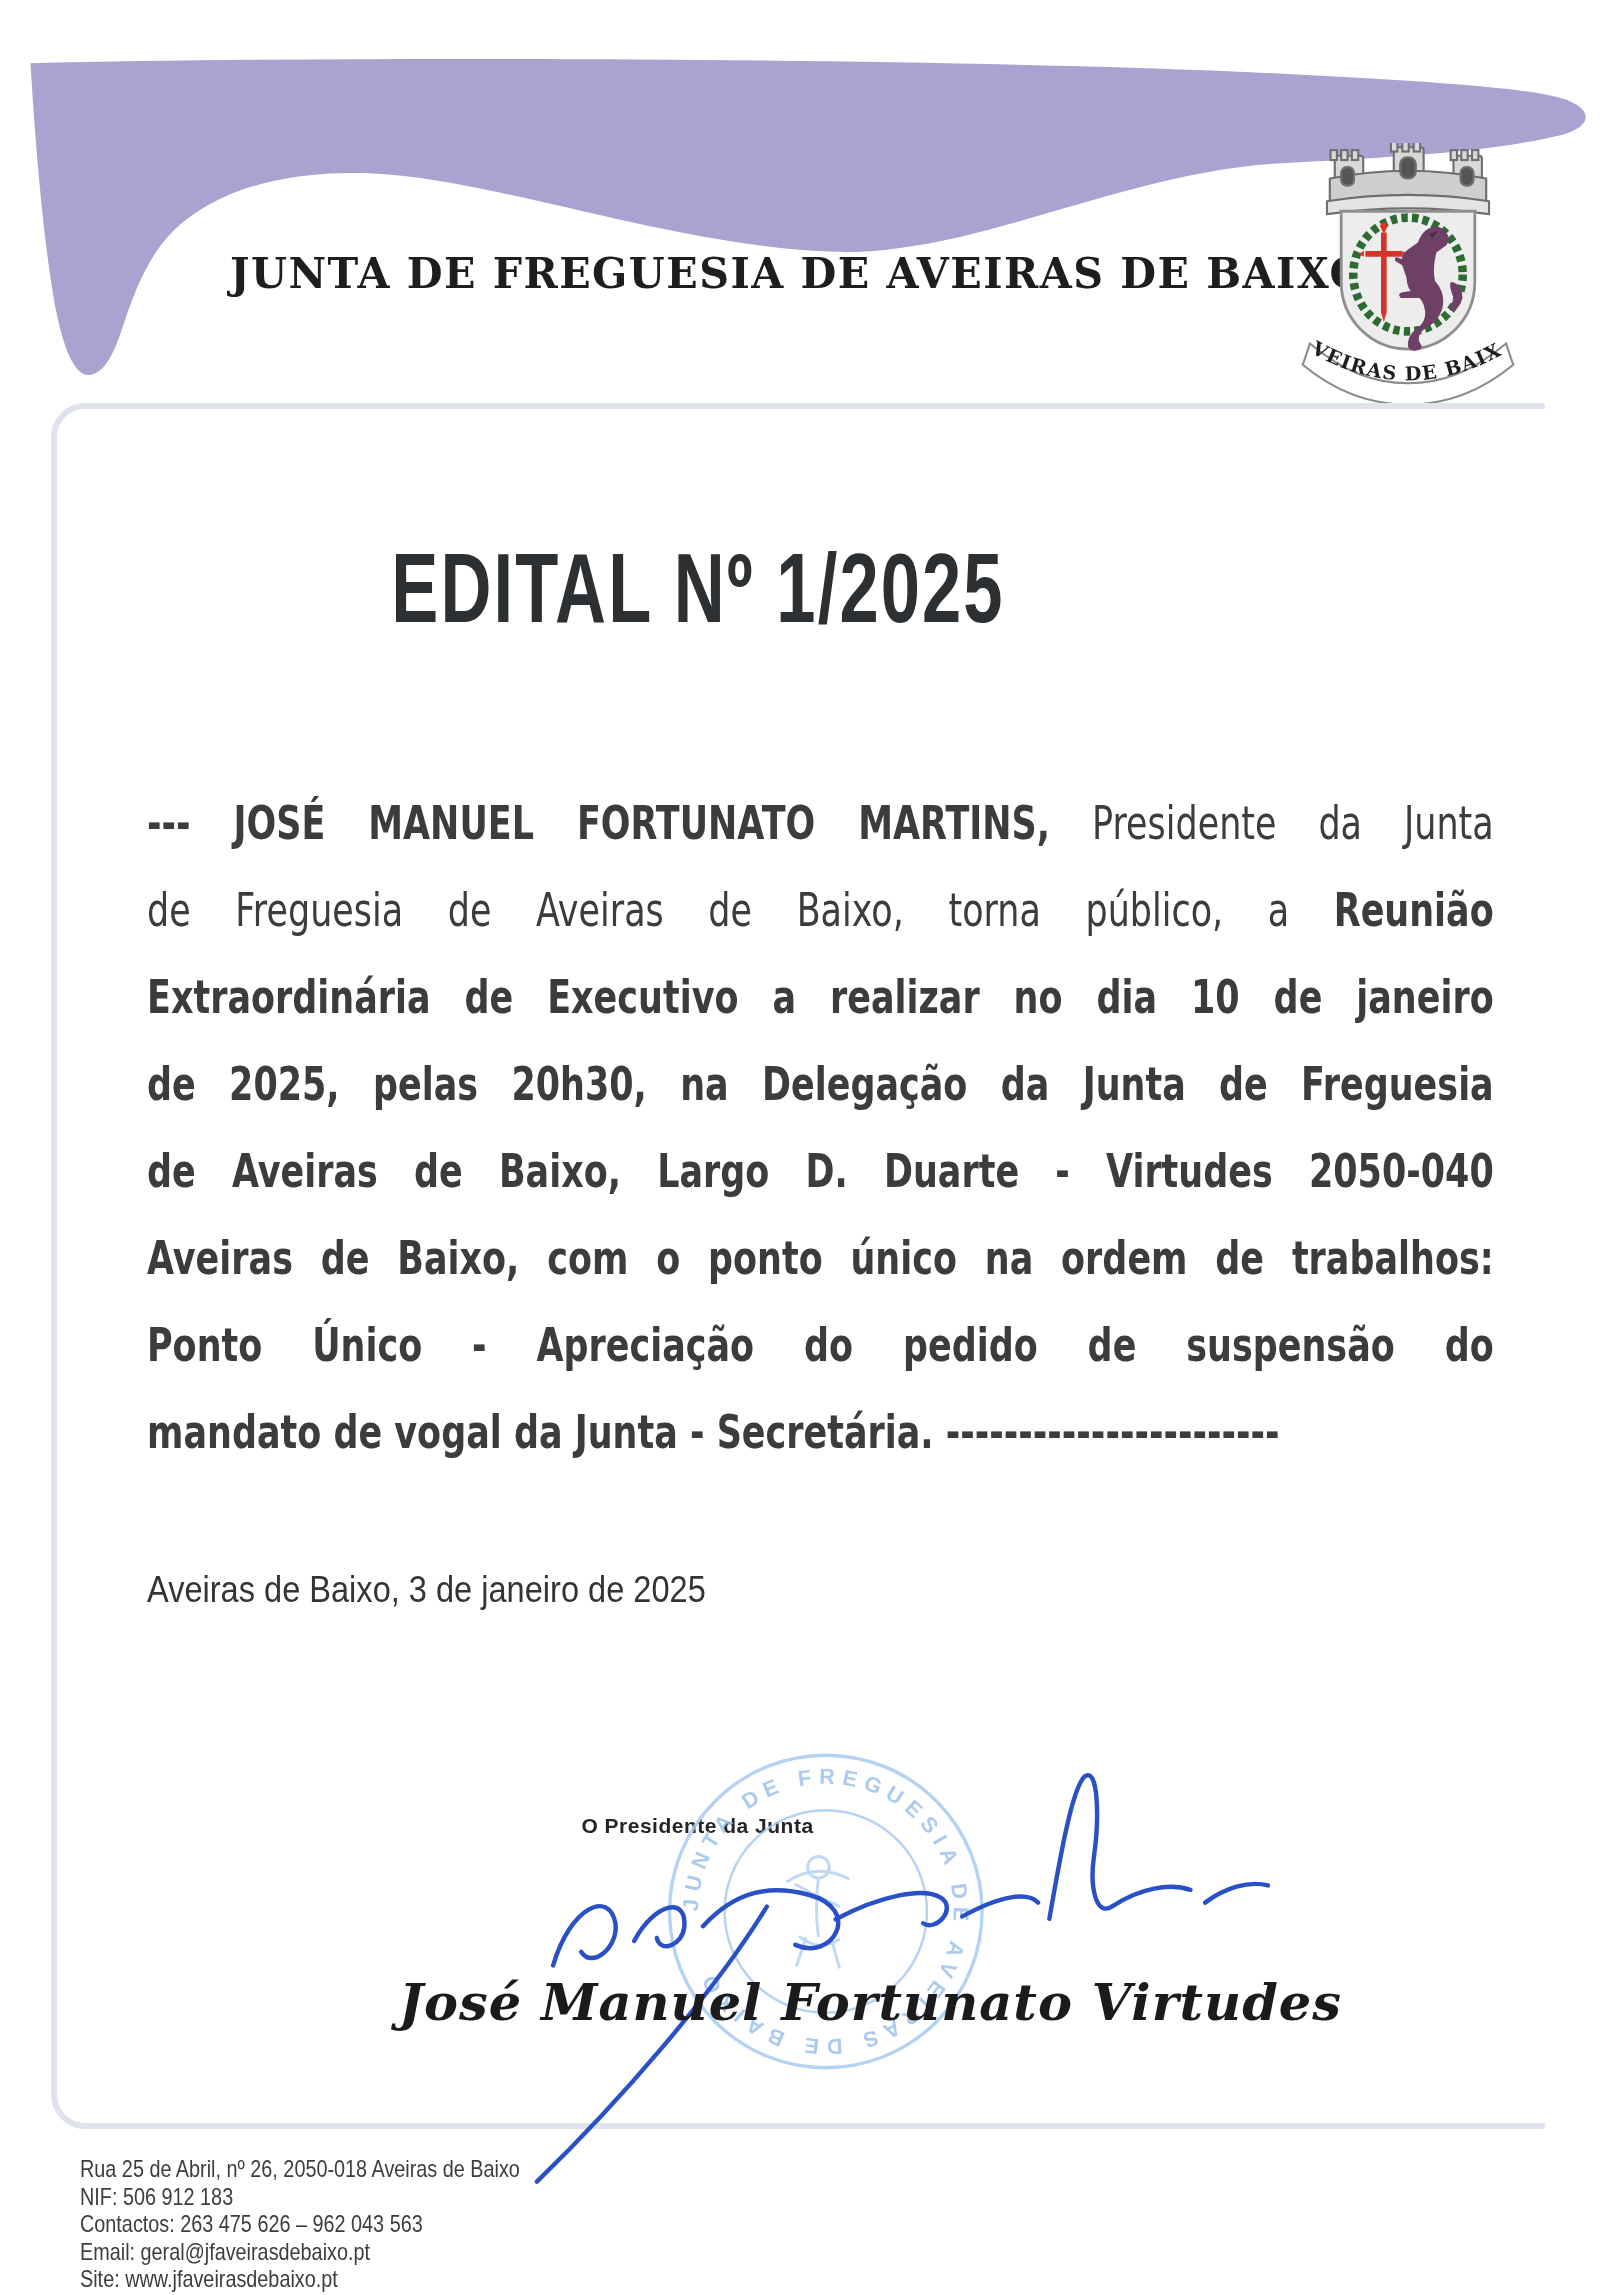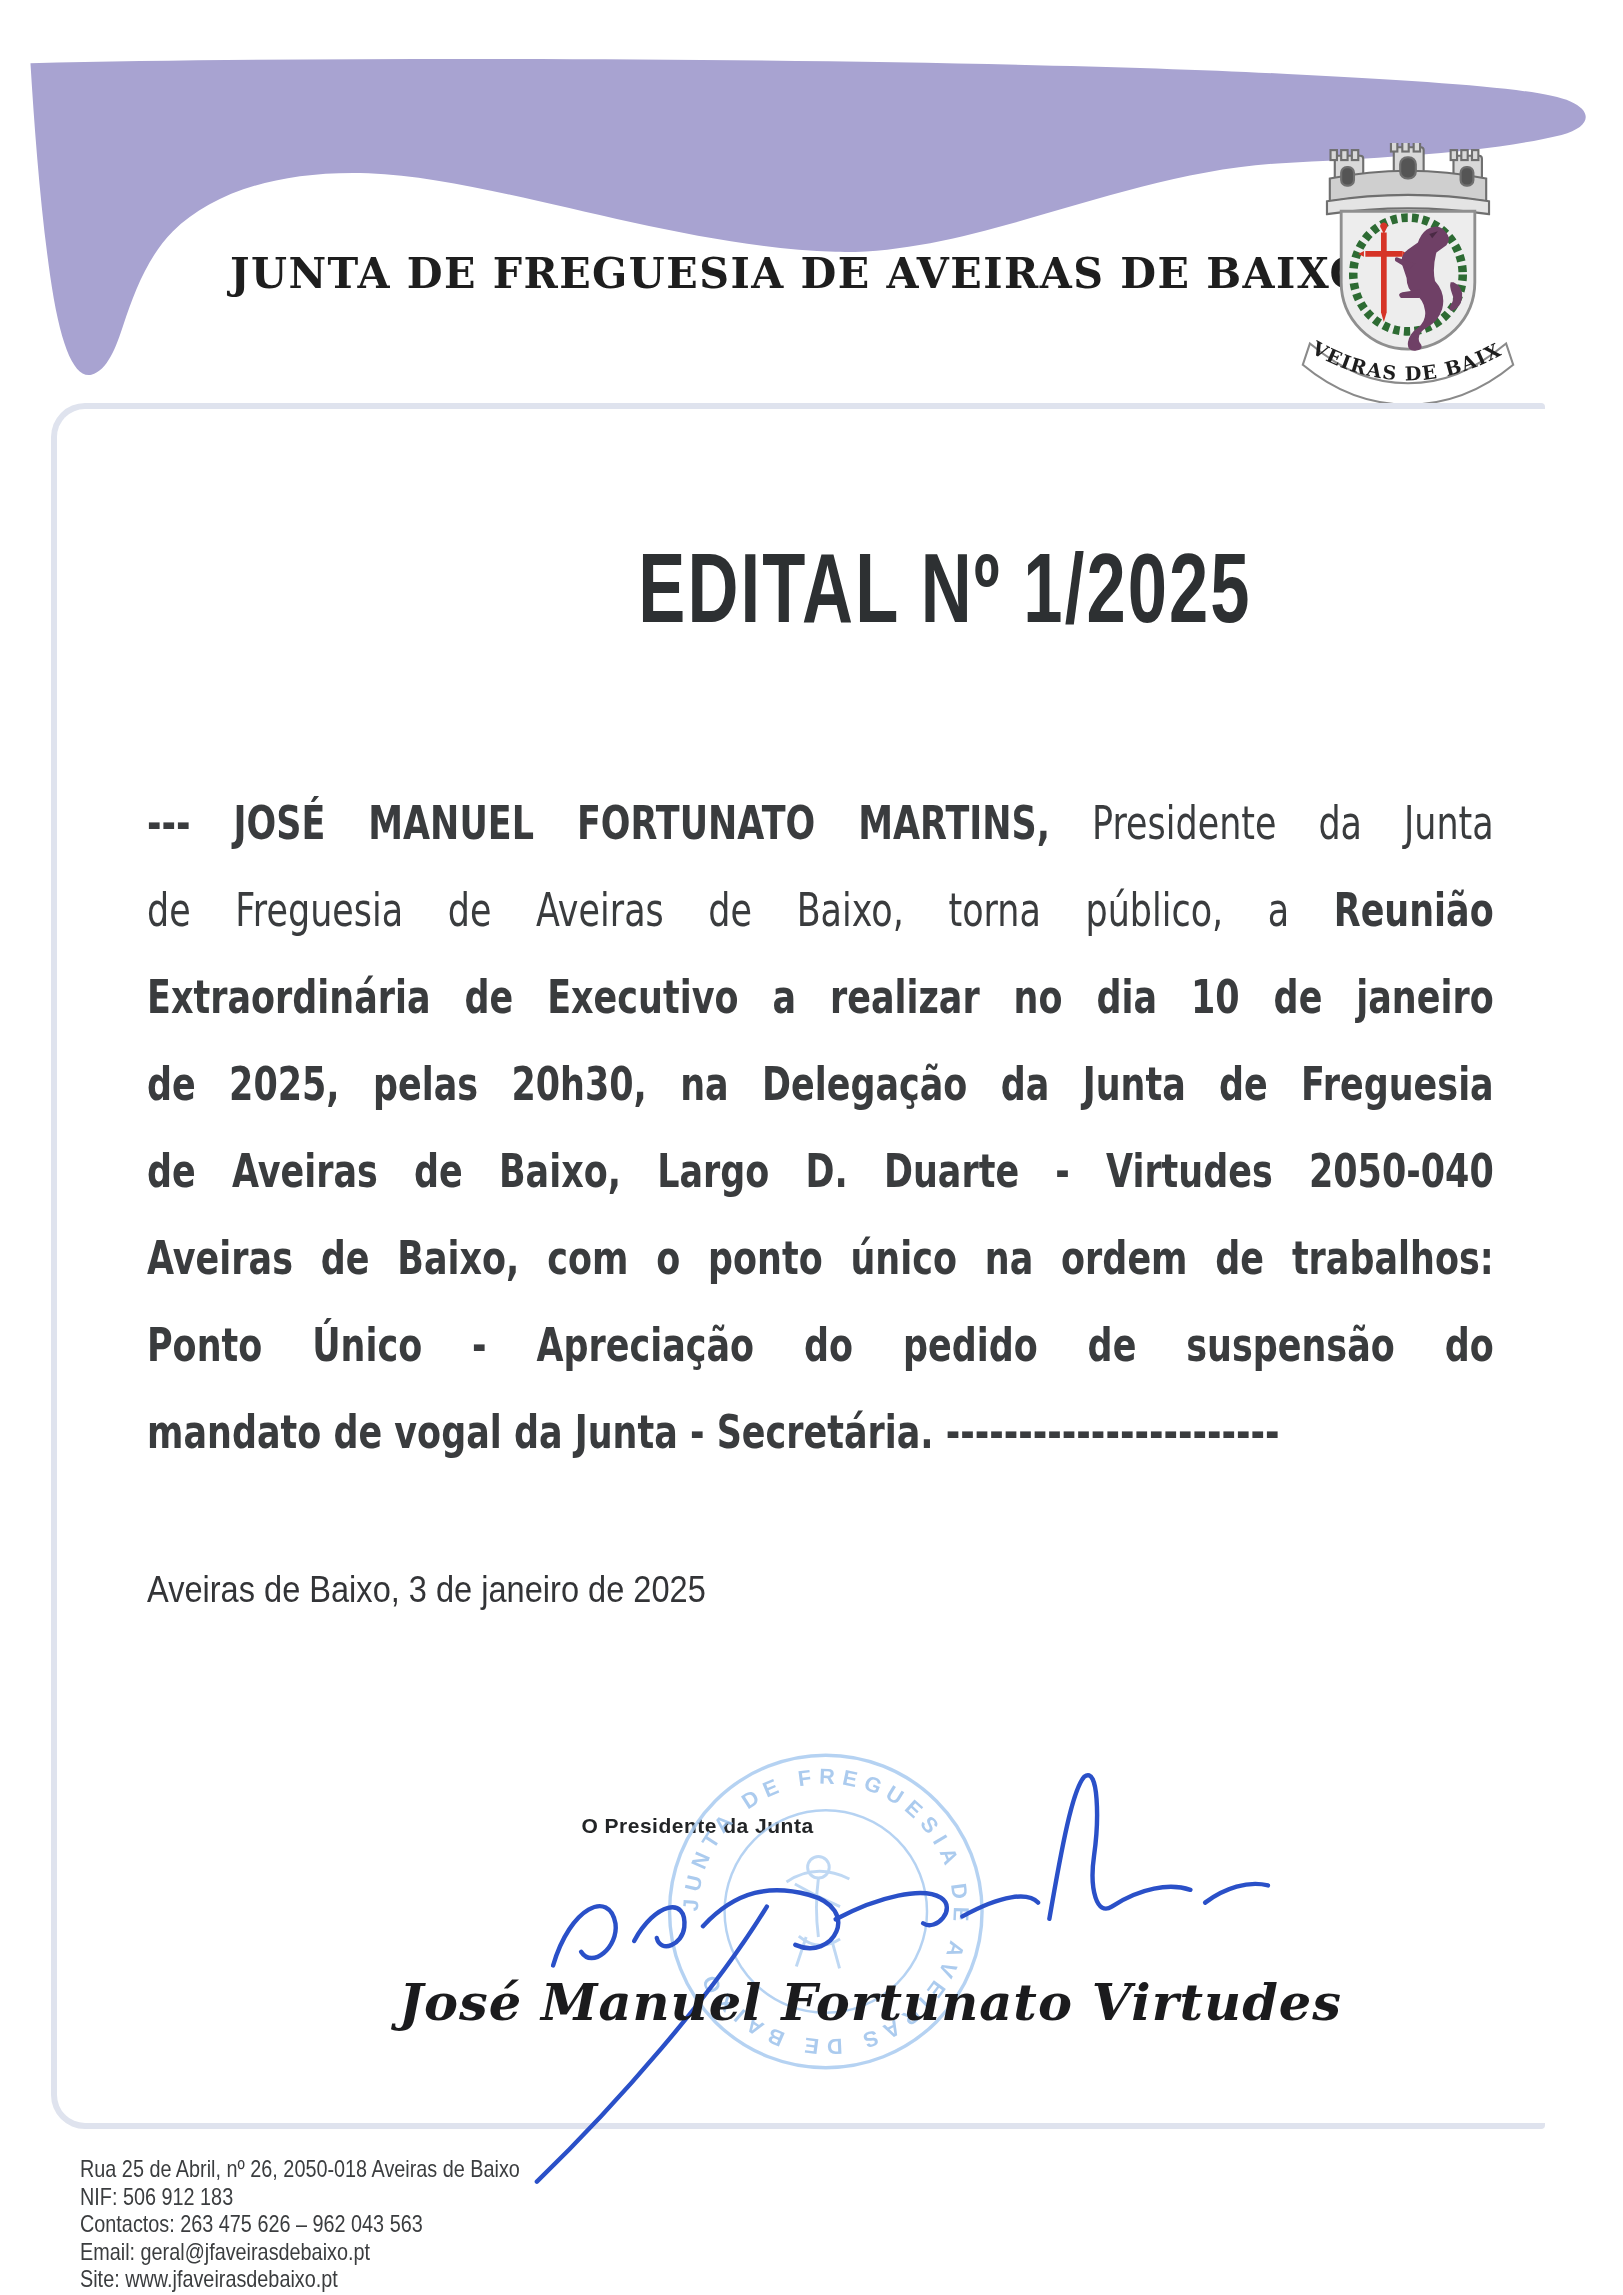--- a/index.html
+++ b/index.html
@@ -16,21 +16,21 @@
     white-space:nowrap;transform:scaleX(.96);transform-origin:left top;
   }
   #crest{position:absolute;left:1301px;top:143px;width:214px;height:263px;}
   
   .frame{
     position:absolute;left:51px;top:403px;width:1494px;height:1726px;
     border:6.9px solid #dfe3ee;border-right:none;
     border-radius:34px 3.9px 3.9px 34px;box-sizing:border-box;
   }
   
-  .edital-wrap{position:absolute;left:0;top:532px;width:1371px;text-align:right;}
+  .edital-wrap{position:absolute;left:12px;top:532px;width:1371px;text-align:center;}
   .edital{
     display:inline-block;font-family:"Liberation Sans",sans-serif;font-weight:bold;
     font-size:98px;letter-spacing:2.9px;color:#2d3032;white-space:nowrap;
     transform:scaleX(.72);
   }
   
   #body-text{
     position:absolute;left:147px;top:780px;width:1772px;
     transform:scaleX(.76);transform-origin:left top;
     font-family:"DejaVu Sans","Liberation Sans",sans-serif;

